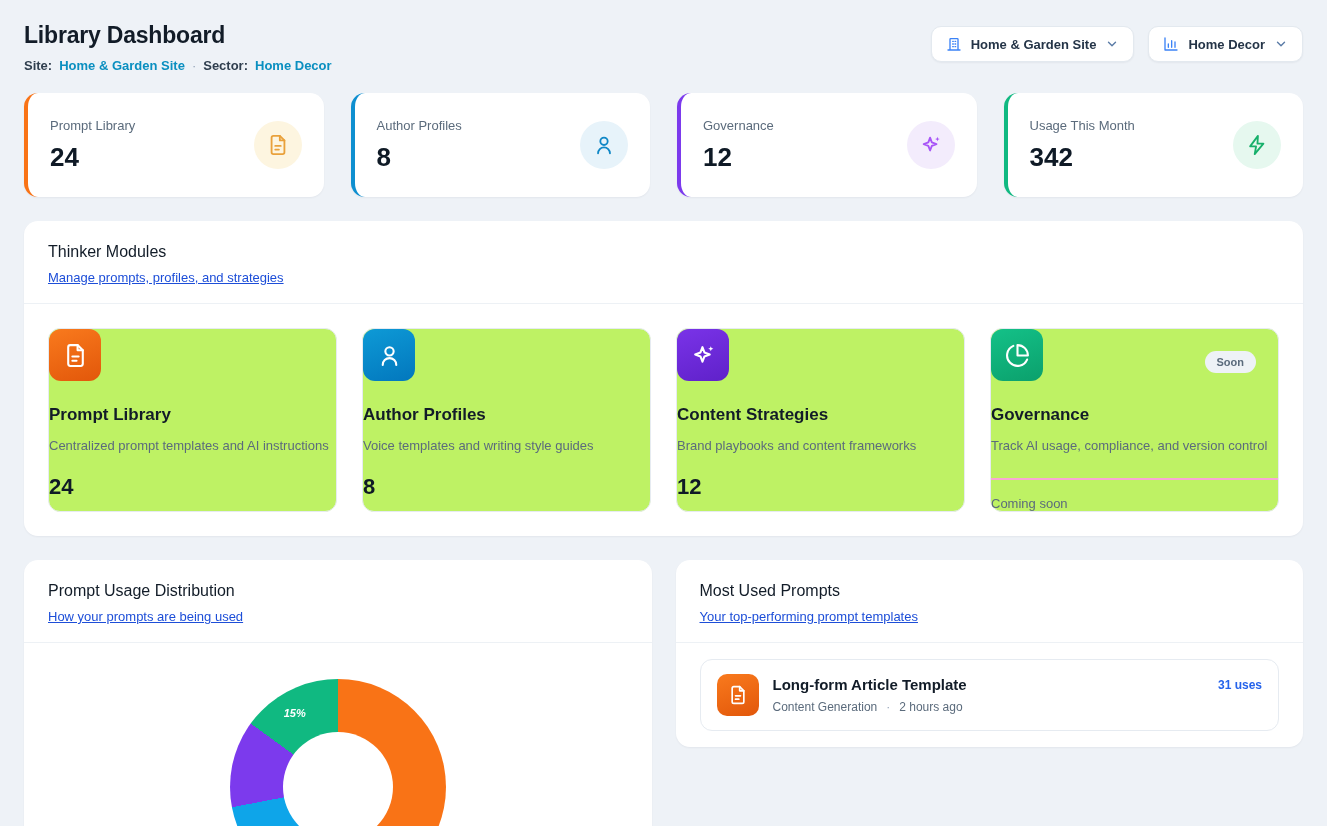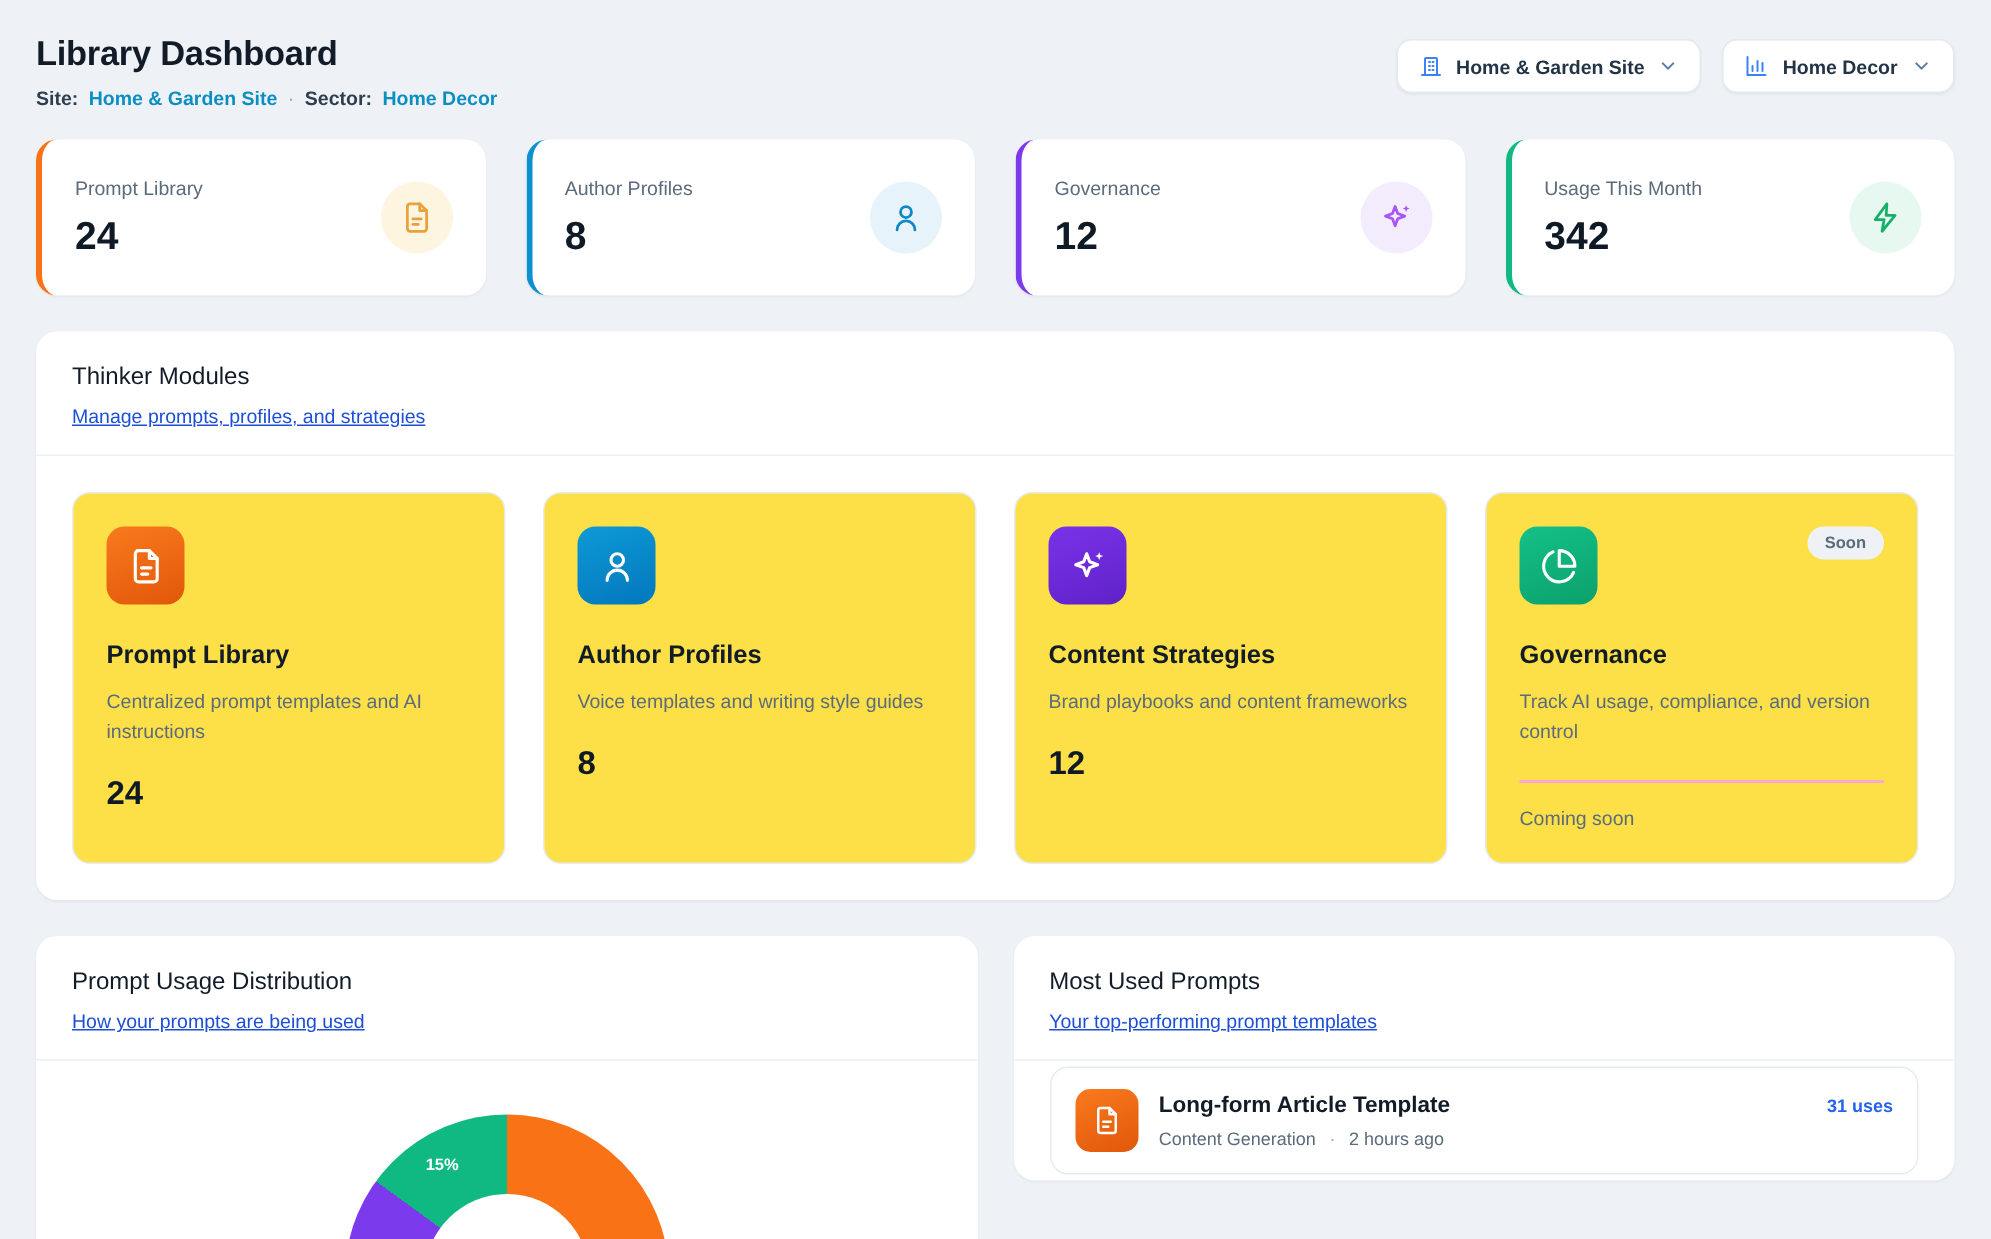--- a/index.html
+++ b/index.html
@@ -54,44 +54,44 @@
   
   .panel { background:#fff; border-radius:14px; margin-top:24px; box-shadow:0 1px 2px rgba(16,24,40,.05); }
   .panel-head { padding:22px 24px 18px; }
   .panel-title { font-size:16px; font-weight:400; color:#121c28; }
   .panel-sub { font-size:13px; color:#1d4ed8; margin-top:9px;text-decoration:underline; }
   .panel-divider { height:1px; background:#edf1f5; }
 
   
   .modules-grid { display:grid; grid-template-columns:repeat(4,1fr); gap:25px; padding:24px; }
   .module-card {
-    border:1px solid #e6ebf1; border-radius:12px; padding:22px;
-    background:#fde047; cursor:pointer; position:relative;
+    border:1px solid #e6ebf1; border-radius:12px; 
+    background:#bef264; cursor:pointer; position:relative;
   }
   .module-icon { width:52px; height:52px; border-radius:12px; display:flex; align-items:center; justify-content:center; color:#fff; }
   .module-icon .ic { width:25px; height:25px; }
   .mi-orange { background:linear-gradient(160deg,#f97a1d,#e2570a); }
   .mi-blue   { background:linear-gradient(160deg,#0e9ad6,#0277bd); }
   .mi-purple { background:linear-gradient(160deg,#7a33e8,#5f21c9); }
   .mi-green  { background:linear-gradient(160deg,#14c188,#0ba06c); }
   .module-title { font-size:17px; font-weight:700; margin-top:24px; color:#121c28; }
   .module-desc { font-size:13px; color:#5b6b7c; line-height:1.55; margin-top:11px; }
   .module-count { font-size:22px; font-weight:800; margin-top:18px; color:#0f1a26; }
   .soon-badge { position:absolute; top:22px; right:22px; background:#eef2f6; color:#5b6b7c; font-size:11px; font-weight:700; padding:5px 12px; border-radius:999px; }
   .module-footer { margin-top:22px; border-top:2px solid #f9a8d4; padding-top:16px; font-size:13px; color:#5b6b7c; }
 
   
   .bottom-grid { display:grid; grid-template-columns:1fr 1fr; gap:24px; margin-top:24px; align-items:start; }
   .chart-wrap { position:relative; height:220px; display:flex; justify-content:center; }
   .donut { width:216px; height:216px; border-radius:50%; margin-top:36px; position:relative; }
   .donut::after { content:""; position:absolute; inset:53px; background:#fff; border-radius:50%; }
-  .donut-label { position:absolute; left:25%; top:13%; color:#fff; font-size:11px; font-weight:700; }
+  .donut-label { position:absolute; left:25%; top:13%; color:#fff; font-size:11px; font-weight:700;font-style:italic; }
 
   .prompt-item {
-    margin:4px 24px; border:1px solid #e6ebf1; border-radius:12px;
+    margin:16px 24px; border:1px solid #e6ebf1; border-radius:12px;
     padding:14px 16px; display:flex; align-items:center; gap:14px; cursor:pointer;
   }
   .prompt-icon { width:42px; height:42px; border-radius:10px; background:linear-gradient(160deg,#f97a1d,#e2570a); color:#fff; display:flex; align-items:center; justify-content:center; flex:none; }
   .prompt-icon .ic { width:20px; height:20px; }
   .prompt-info { flex:1; }
   .prompt-title { font-size:15px; font-weight:700; color:#121c28; }
   .prompt-meta { font-size:12px; color:#5b6b7c; margin-top:7px; display:flex; gap:9px; align-items:center; }
   .prompt-uses { font-size:12px; font-weight:700; color:#2563eb; align-self:flex-start; margin-top:4px; }
 </style>
 </head>

